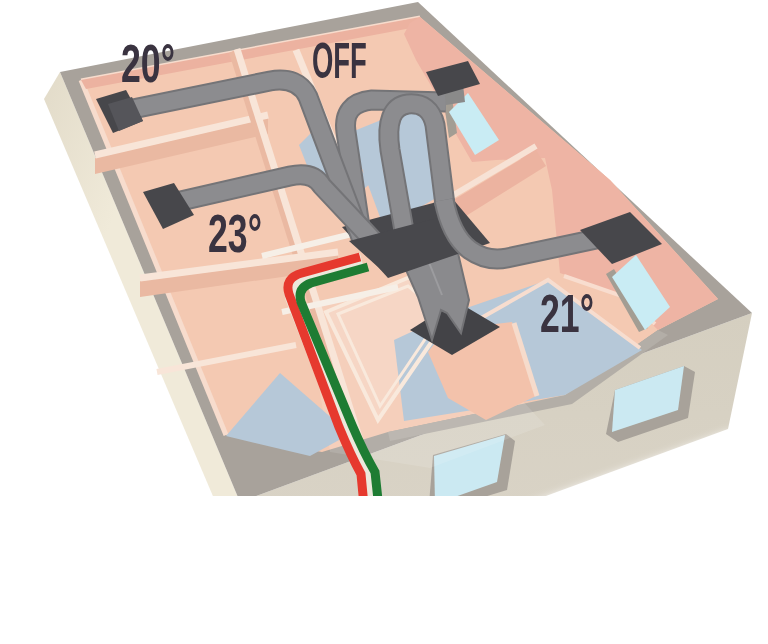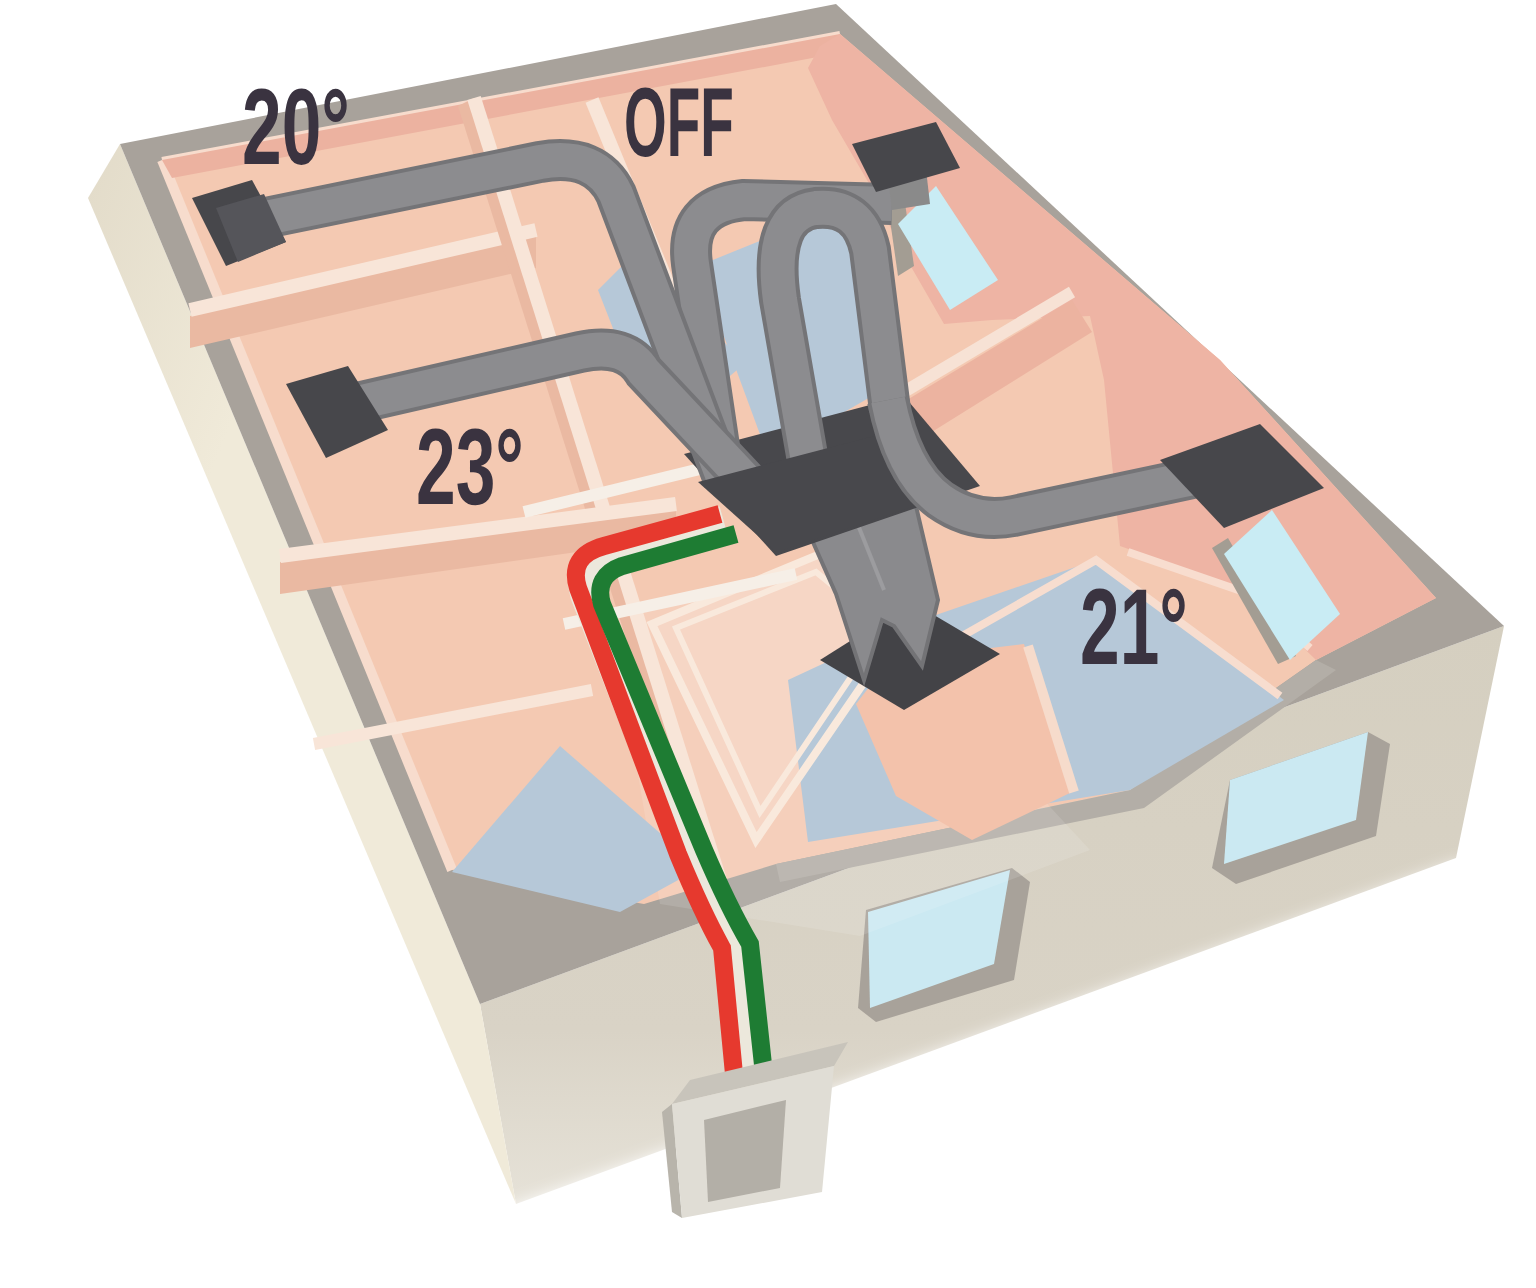--- a/index.html
+++ b/index.html
@@ -1,16 +1,16 @@
 <!DOCTYPE html>
 <html><head>
 <meta charset="utf-8">
 <style>
   html,body{margin:0;padding:0;background:#fff;}
-  .wrap{width:768px;height:644px;position:relative;overflow:hidden;background:#fff;}
+  .wrap{width:768px;height:496px;position:relative;overflow:hidden;background:#fff;}
   svg{display:block;}
   text{font-family:"Liberation Sans",sans-serif;font-weight:bold;fill:#3a3340;}
 </style>
 </head>
 <body>
 <div class="wrap">
 <svg width="768" height="644" viewBox="0 0 768 644">
 <defs>
   <linearGradient id="rwall" x1="0" y1="0" x2="0" y2="1">
     <stop offset="0" stop-color="#d5cfc0"></stop>

